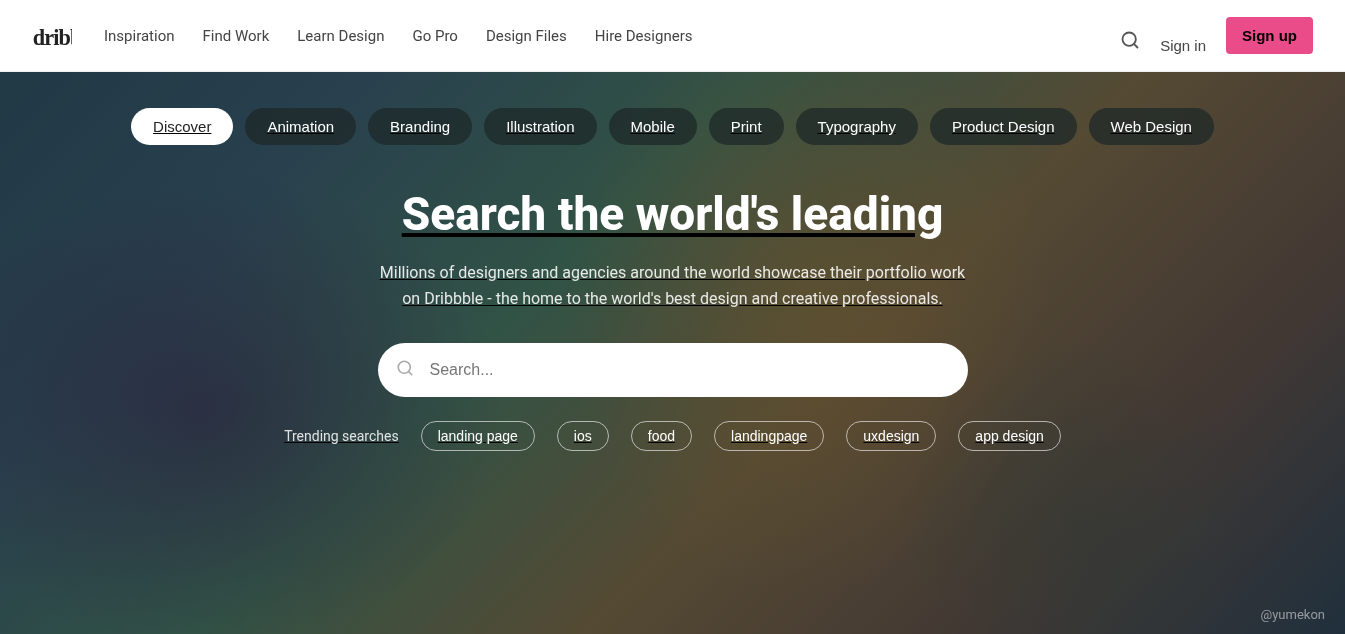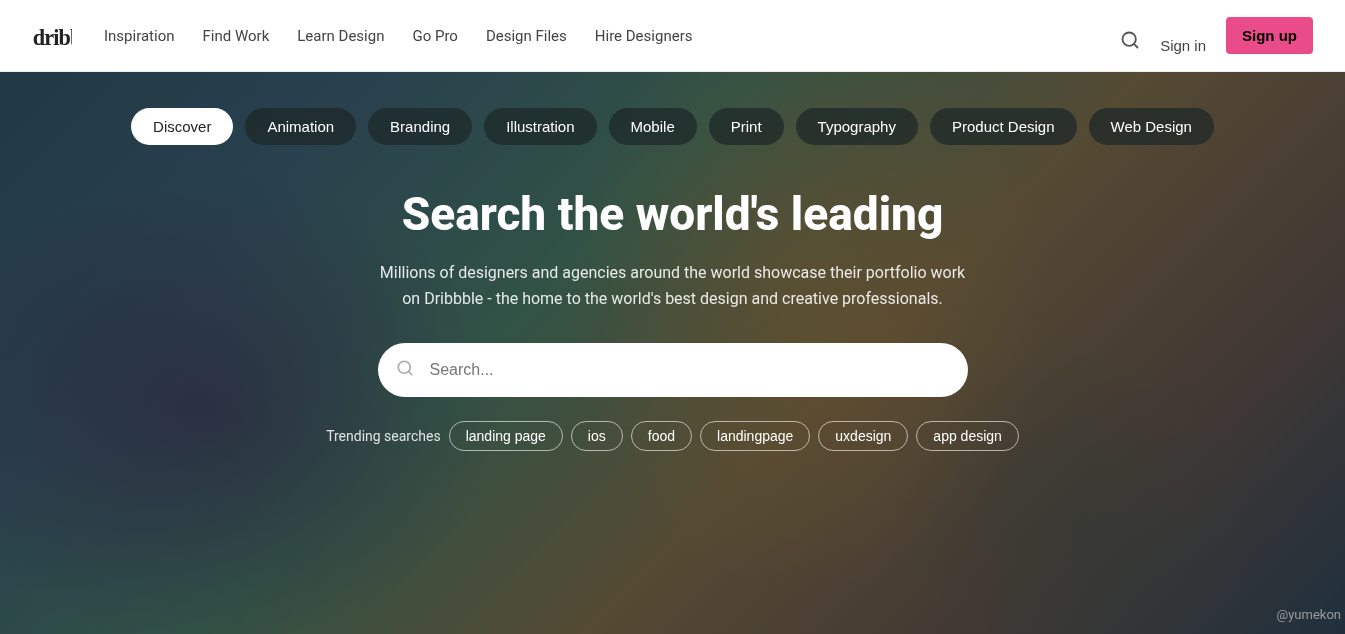--- a/index.html
+++ b/index.html
@@ -80,20 +80,21 @@
     }
 
     
     .hero {
       position: relative;
       height: 562px;
       overflow: hidden;
       display: flex;
       flex-direction: column;
       align-items: center;
+      text-decoration: underline;
     }
 
     .hero-bg {
       position: absolute;
       inset: 0;
       background: linear-gradient(135deg, #2d4a5a 0%, #3a5a6a 20%, #4a7a5a 40%, #8a6a3a 60%, #6a4a3a 80%, #2a3a4a 100%);
       z-index: 0;
     }
 
     
@@ -196,21 +197,21 @@
       color: #aaa;
       font-size: 18px;
     }
 
     
     .trending-row {
       position: relative;
       z-index: 2;
       display: flex;
       align-items: center;
-      gap: 8px;
+      gap: 22px;
       margin-top: 24px;
       flex-wrap: nowrap;
     }
 
     .trending-label {
       font-size: 14px;
       color: rgba(255,255,255,0.85);
       white-space: nowrap;
     }
 
@@ -221,21 +222,21 @@
       font-size: 14px;
       color: #fff;
       background: transparent;
       cursor: pointer;
       white-space: nowrap;
     }
 
     .watermark {
       position: absolute;
       bottom: 12px;
-      right: 4px;
+      right: 20px;
       z-index: 2;
       color: rgba(255,255,255,0.5);
       font-size: 13px;
       margin-left: 20px;
     }
   </style>
 </head>
 <body>
 
 <nav class="navbar">

